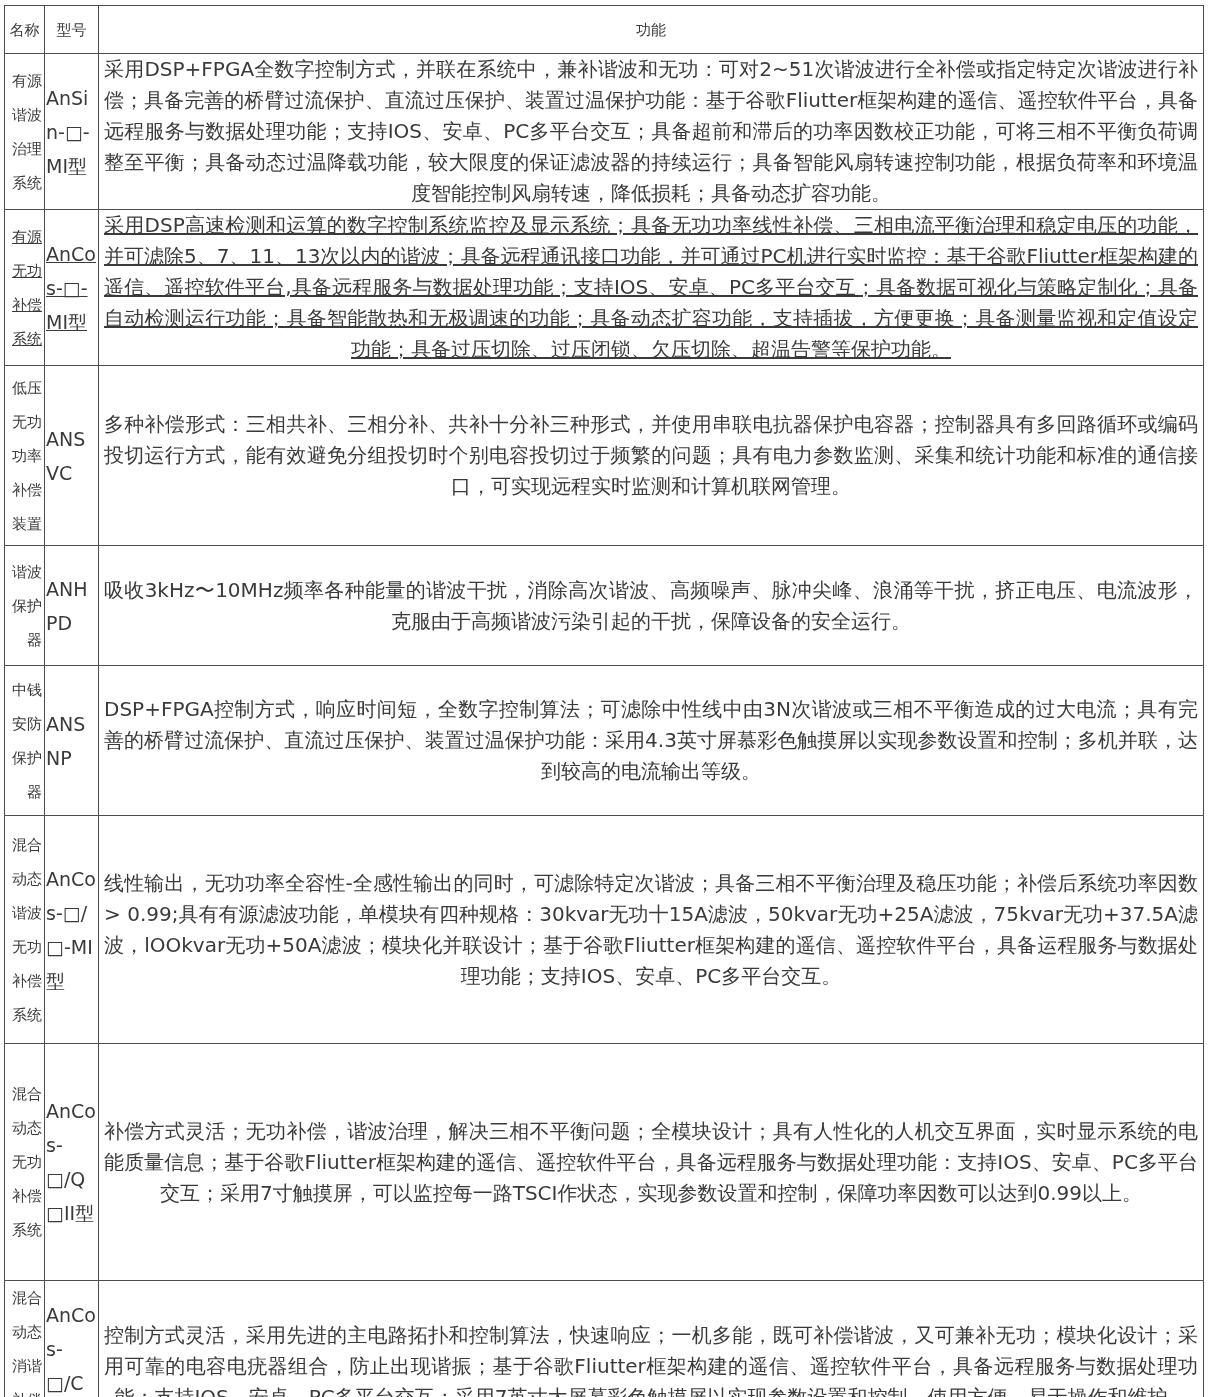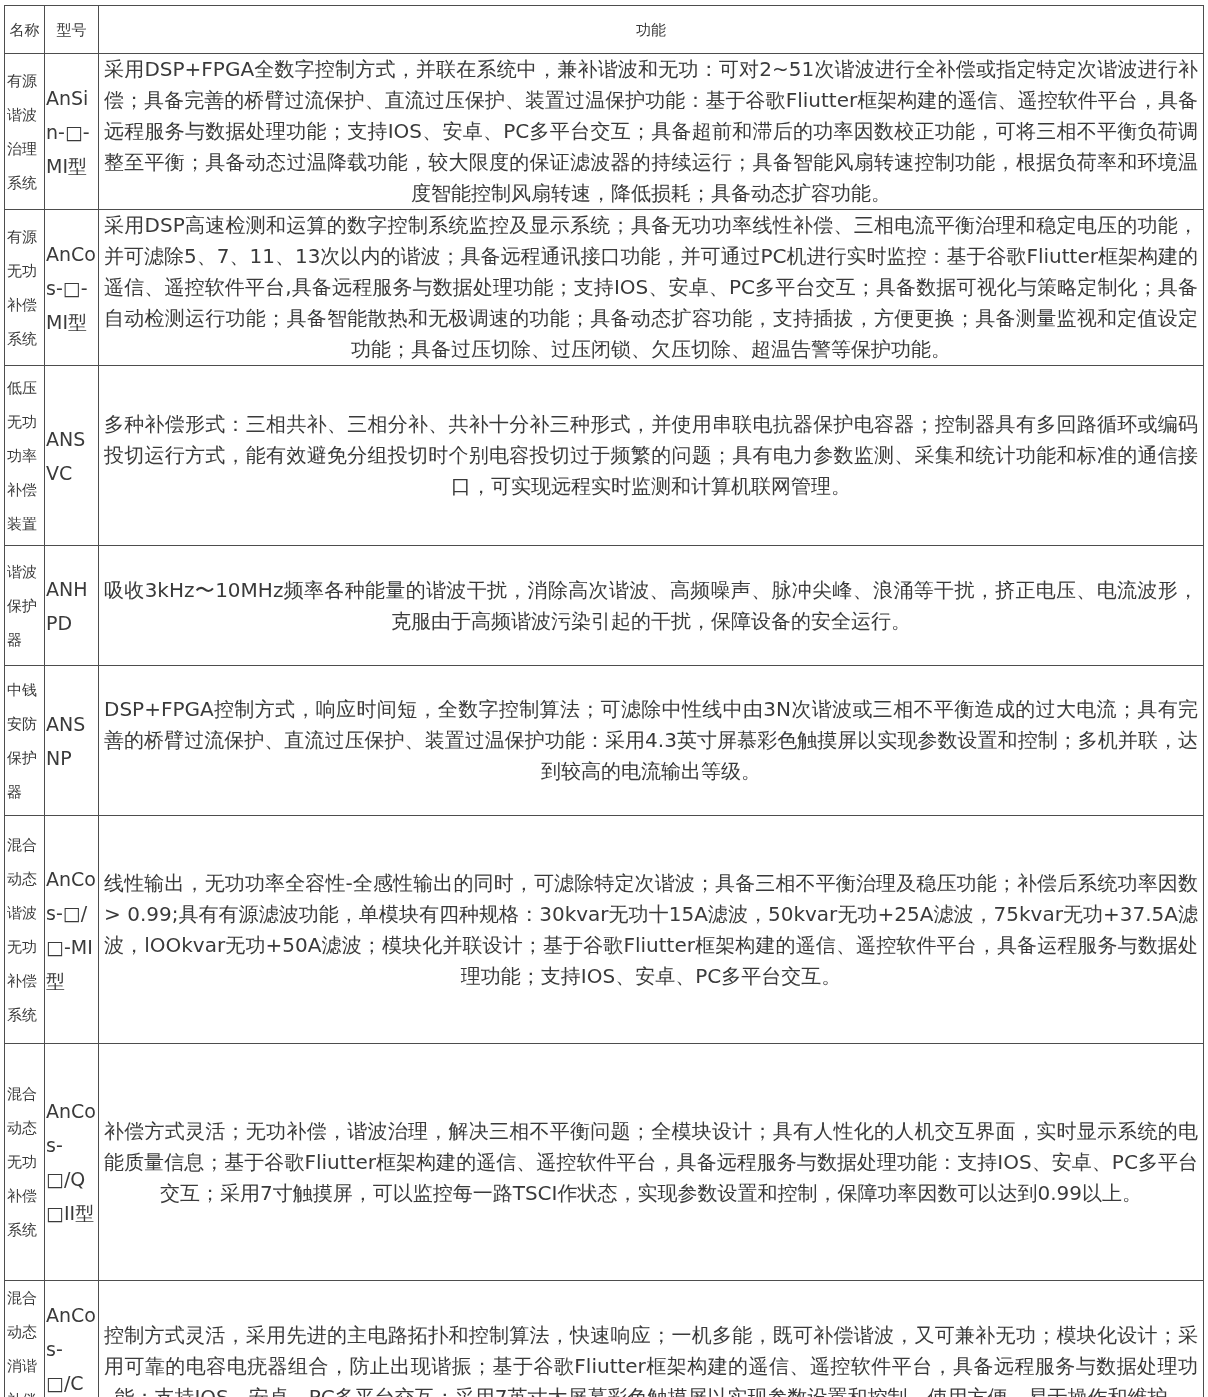--- a/index.html
+++ b/index.html
@@ -24,41 +24,41 @@
     overflow: hidden;
   }
   th.h {
     font-size: 15px;
     text-align: center;
     line-height: 20px;
     padding: 0 2px;
   }
   td.name {
     font-size: 15px;
-    text-align: left;
+    text-align: right;
     line-height: 34px;
     padding: 0 2px;
   }
   td.model {
     font-size: 19px;
     text-align: left;
     line-height: 34px;
     padding: 0 1px;
     overflow-wrap: break-word;
   }
   td.func {
     font-size: 20px;
     line-height: 31px;
     padding: 0 5px;
     text-align: justify;
     text-align-last: center;
   }
   tr.hr  { height: 48px; }
   tr.r0  { height: 154px; }
-  tr.r1  { height: 145px; }
+  tr.r1  { height: 145px; text-decoration: underline; }
   tr.r2  { height: 180px; }
   tr.r3  { height: 120px; }
   tr.r4  { height: 150px; }
   tr.r5  { height: 228px; }
   tr.r6  { height: 237px; }
   tr.r7  { height: 170px; }
 </style>
 </head>
 <body>
 

